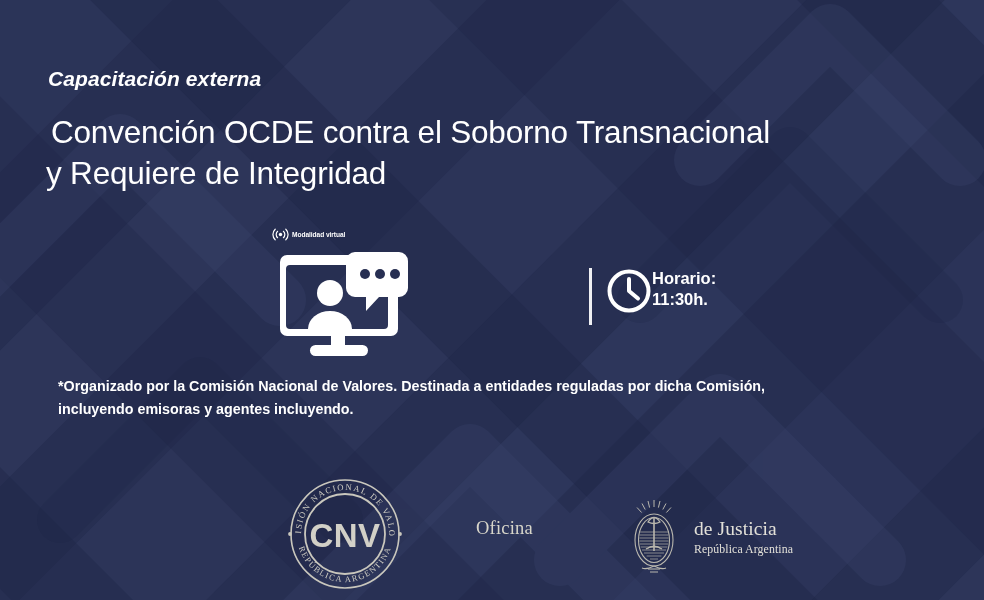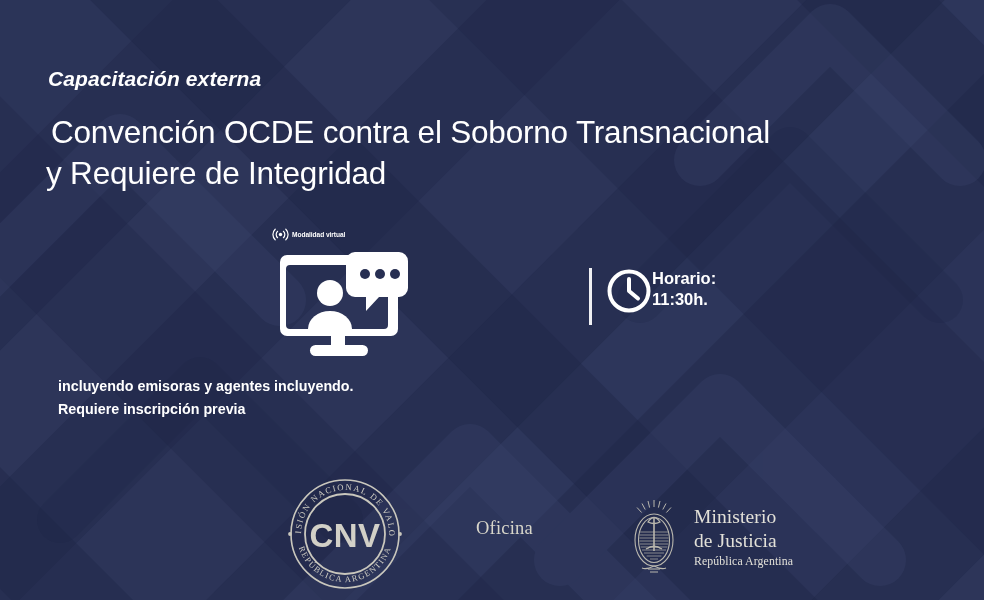--- a/index.html
+++ b/index.html
@@ -201,22 +201,22 @@
         <path d="M23 11 V23 L32 30.5" fill="none" stroke="#ffffff" stroke-width="4" stroke-linecap="round" stroke-linejoin="round"></path>
       </svg>
       <span class="dt-text">
         <span class="k">Horario:</span>
         <span class="v">11:30h.</span>
       </span>
     </div>
   </div>
 
   <div class="footnote">
+    <span class="fl">*Organizado por la Comisión Nacional de Valores. Destinada a entidades reguladas por dicha Comisión,</span>
     <span class="fl">incluyendo emisoras y agentes incluyendo.</span>
-    <span class="fl">Requiere inscripción previa</span>
   </div>
 
   <div class="logos">
 
     <div class="logo-cnv">
       <svg width="128" height="118" viewBox="0 0 128 118">
         <defs>
           <path id="arcTop" d="M 20 59 A 44 44 0 0 1 108 59"></path>
           <path id="arcBot" d="M 16 59 A 48 48 0 0 0 112 59"></path>
         </defs>
@@ -277,19 +277,18 @@
 
           <path d="M20 23 q6 -9 12 0 q-6 3 -12 0 Z" stroke-width="1.3"></path>
 
           <path d="M26 67 q-8 4 -12 2" stroke-width="1.1"></path>
           <path d="M26 67 q8 4 12 2" stroke-width="1.1"></path>
           <path d="M20 70 h12" stroke-width="1.1"></path>
           <path d="M22 73 h8" stroke-width="1"></path>
         </g>
       </svg>
       <div class="min-text">
-        <span class="m1">Ministerio</span>
         <span class="m2">de Justicia</span>
         <span class="m3">República Argentina</span>
       </div>
     </div>
   </div>
 </div>
 
 </body></html>

